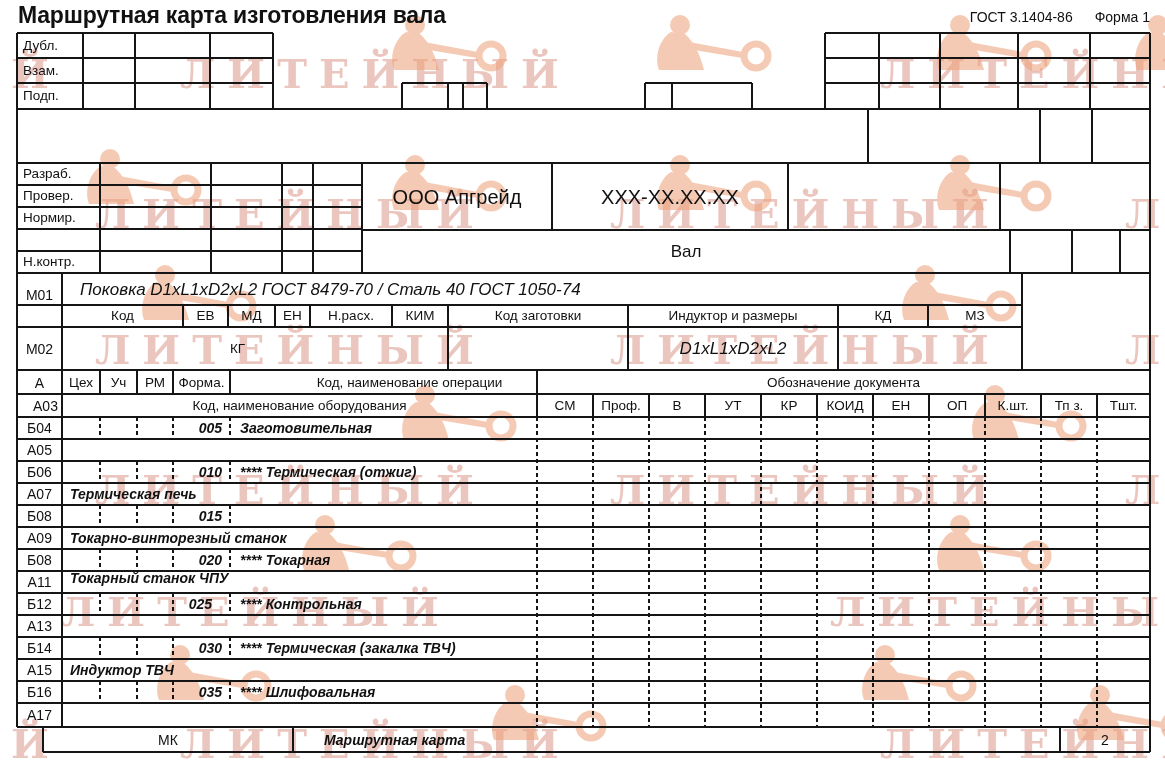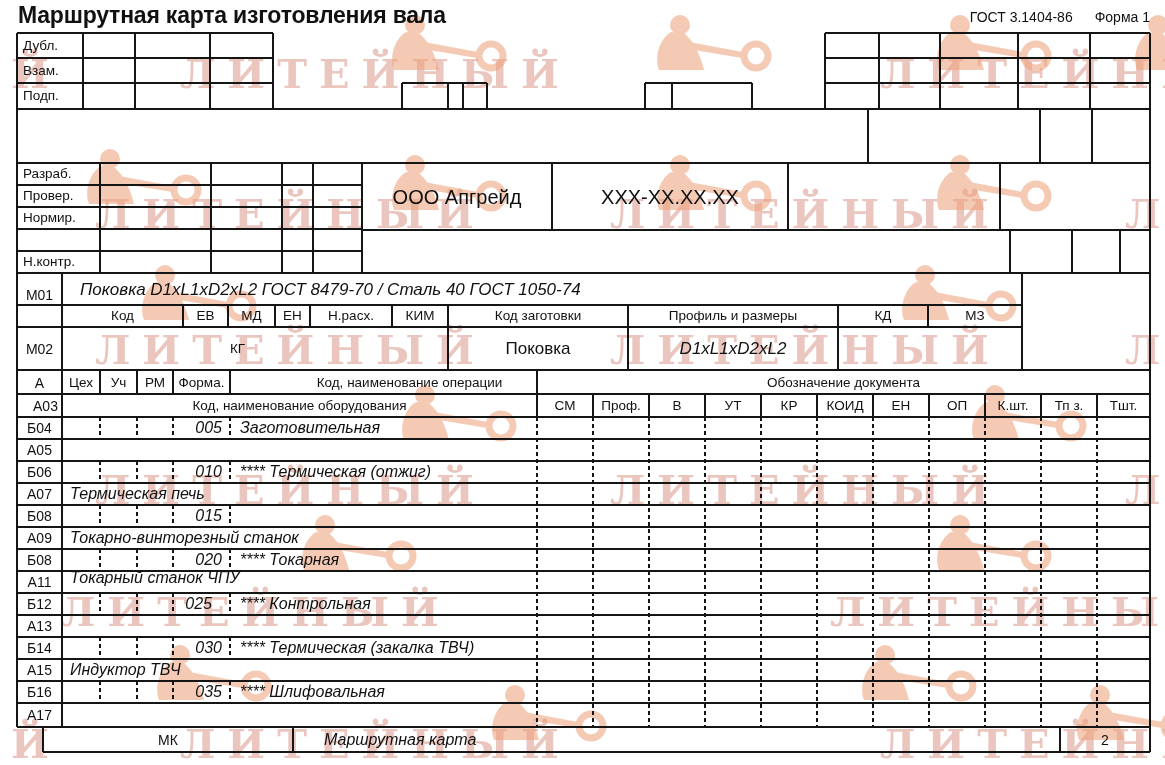--- a/index.html
+++ b/index.html
@@ -14,21 +14,21 @@
   #grid{position:absolute;left:0;top:0;z-index:2;}
   .txt{position:absolute;z-index:3;display:flex;align-items:center;font-size:13.5px;line-height:1;}
   .ctr{justify-content:center;text-align:left;}
   .rgt{justify-content:flex-end;text-align:right;}
   .it{font-style:italic;}
   .t-title{font-size:23px;font-weight:700;letter-spacing:-0.2px;}
   .t-gost{font-size:14px;}
   .t-big{font-size:20px;}
   .t-part{font-size:17px;}
   .t-m01{font-size:17px;}
-  .t-row{font-size:16px;}
+  .t-row{font-size:14px;font-weight:bold;}
   .t-lbl{font-size:14px;}
 </style>
 </head>
 <body>
 
 <div id="page">
 
   <span class="wm-text" style="left:-330px;top:50px">ЛИТЕЙНЫЙ</span>
   <span class="wm-text" style="left:180px;top:50px">ЛИТЕЙНЫЙ</span>
   <span class="wm-text" style="left:880px;top:50px">ЛИТЕЙНЫЙ</span>
@@ -133,38 +133,38 @@
   <div class="txt" style="left:23px;top:58px;width:58px;height:25px">Взам.</div>
   <div class="txt" style="left:23px;top:83px;width:58px;height:26px">Подп.</div>
 
   <div class="txt" style="left:23px;top:163px;width:75px;height:22px">Разраб.</div>
   <div class="txt" style="left:23px;top:185px;width:75px;height:22px">Провер.</div>
   <div class="txt" style="left:23px;top:207px;width:75px;height:22px">Нормир.</div>
   <div class="txt" style="left:23px;top:251px;width:75px;height:22px">Н.контр.</div>
 
   <div class="txt t-big ctr" style="left:362px;top:163px;width:190px;height:67px">ООО Апгрейд</div>
   <div class="txt t-big ctr" style="left:552px;top:163px;width:236px;height:67px">XXX-XX.XX.XX</div>
+  <div class="txt t-part ctr" style="left:362px;top:230px;width:648px;height:43px">Вал</div>
 
   <div class="txt t-lbl ctr" style="left:17px;top:273px;width:45px;height:44px">М01</div>
   <div class="txt t-m01 it" style="left:80px;top:273px;height:32px">Поковка D1хL1хD2хL2 ГОСТ 8479-70 / Сталь 40 ГОСТ 1050-74</div>
 
   <div class="txt ctr" style="left:62px;top:305px;width:121px;height:22px">Код</div>
   <div class="txt ctr" style="left:183px;top:305px;width:45px;height:22px">ЕВ</div>
   <div class="txt ctr" style="left:228px;top:305px;width:47px;height:22px">МД</div>
   <div class="txt ctr" style="left:275px;top:305px;width:35px;height:22px">ЕН</div>
   <div class="txt ctr" style="left:310px;top:305px;width:82px;height:22px">Н.расх.</div>
   <div class="txt ctr" style="left:392px;top:305px;width:56px;height:22px">КИМ</div>
   <div class="txt ctr" style="left:448px;top:305px;width:180px;height:22px">Код заготовки</div>
-  <div class="txt ctr" style="left:628px;top:305px;width:210px;height:22px">Профиль и размеры</div>
+  <div class="txt ctr" style="left:628px;top:305px;width:210px;height:22px">Индуктор и размеры</div>
   <div class="txt ctr" style="left:838px;top:305px;width:90px;height:22px">КД</div>
   <div class="txt ctr" style="left:928px;top:305px;width:94px;height:22px">МЗ</div>
 
   <div class="txt t-lbl ctr" style="left:17px;top:327px;width:45px;height:43px">М02</div>
   <div class="txt ctr" style="left:200px;top:327px;width:75px;height:43px">КГ</div>
-  <div class="txt t-part ctr" style="left:448px;top:327px;width:180px;height:43px">Поковка</div>
   <div class="txt t-part it ctr" style="left:628px;top:327px;width:210px;height:43px">D1хL1хD2хL2</div>
 
   <div class="txt t-lbl ctr" style="left:17px;top:371px;width:45px;height:23px">А</div>
   <div class="txt ctr" style="left:62px;top:371px;width:38px;height:23px">Цех</div>
   <div class="txt ctr" style="left:100px;top:371px;width:37px;height:23px">Уч</div>
   <div class="txt ctr" style="left:137px;top:371px;width:36px;height:23px">РМ</div>
   <div class="txt ctr" style="left:173px;top:371px;width:57px;height:23px">Форма.</div>
   <div class="txt ctr" style="left:230px;top:371px;width:359px;height:23px">Код, наименование операции</div>
   <div class="txt ctr" style="left:537px;top:371px;width:613px;height:23px">Обозначение документа</div>
 

